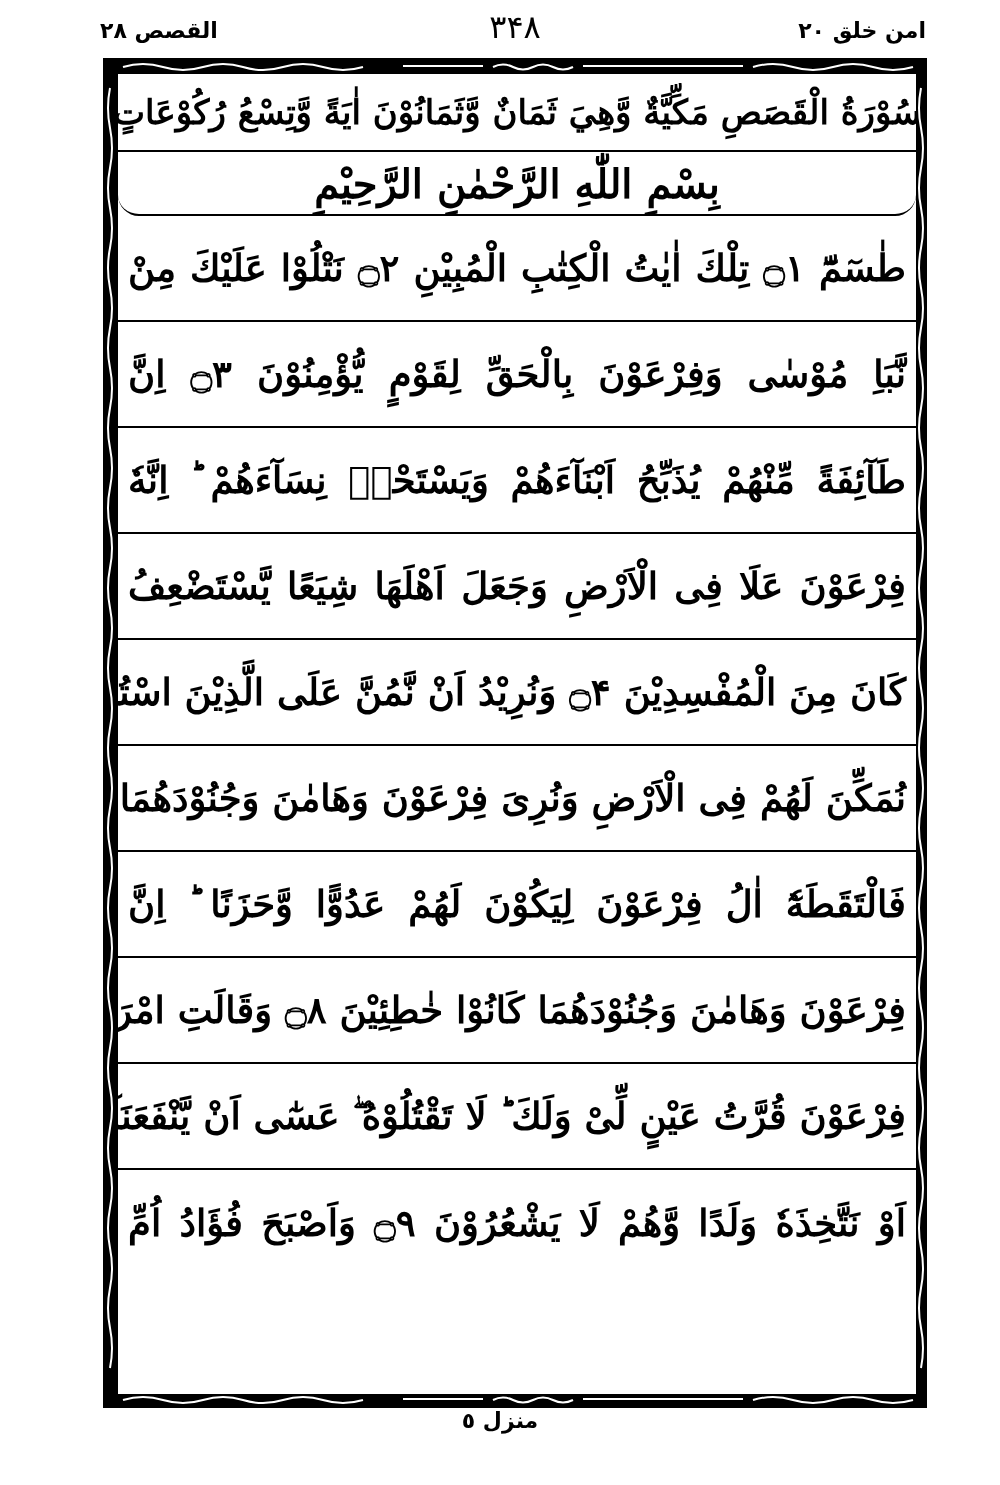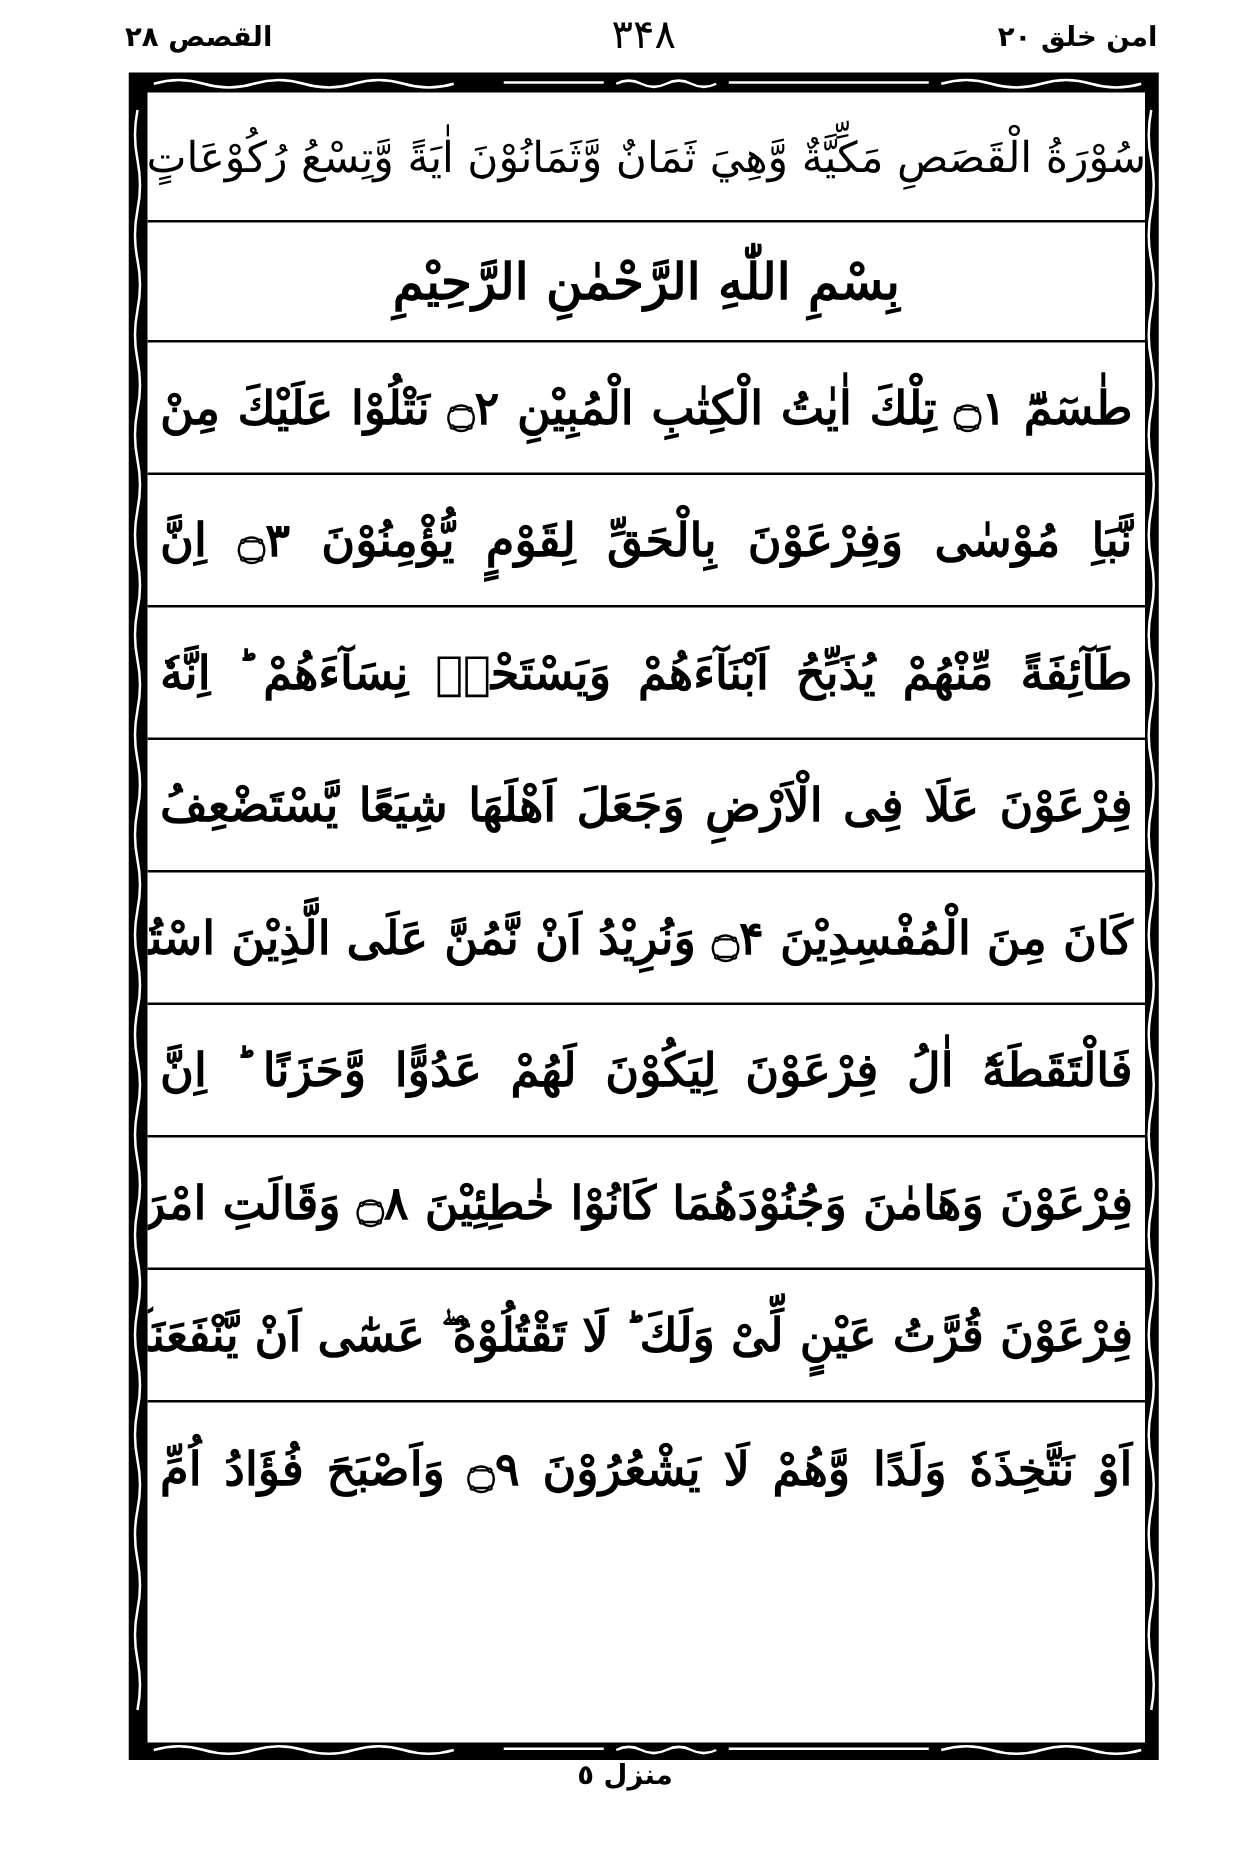--- a/index.html
+++ b/index.html
@@ -77,30 +77,31 @@
       direction: rtl;
       display: flex;
       align-items: center;
       justify-content: center;
       overflow: hidden;
       white-space: nowrap;
       padding: 0 10px;
     }
     .row:last-child { border-bottom: none; }
     .row.title {
-      height: 104px;
+      height: 78px;
       font-size: 34px;
       font-family: "DejaVu Serif", serif;
-      font-weight: normal;
+      font-weight: bold;
     }
     .row.bismillah {
-      height: 96px;
+      height: 64px;
       font-size: 40px;
       font-family: "DejaVu Serif", serif;
       font-weight: bold;
+      border-radius: 21px;
     }
     .row.line {
       height: 106px;
       font-size: 37px;
       font-family: "DejaVu Serif", serif;
       font-weight: bold;
       justify-content: space-between;
       text-align: justify;
       text-align-last: justify;
     }
@@ -160,20 +161,23 @@
     <div class="row line">
         <span class="txt">طَآئِفَةً مِّنْهُمْ يُذَبِّحُ اَبْنَآءَهُمْ وَيَسْتَحْيٖ نِسَآءَهُمْ ؕ اِنَّهٗ</span>
       </div>
     <div class="row line">
         <span class="txt">فِرْعَوْنَ عَلَا فِى الْاَرْضِ وَجَعَلَ اَهْلَهَا شِيَعًا يَّسْتَضْعِفُ</span>
       </div>
     <div class="row line">
         <span class="txt">كَانَ مِنَ الْمُفْسِدِيْنَ ۝۴ وَنُرِيْدُ اَنْ نَّمُنَّ عَلَى الَّذِيْنَ اسْتُضْعِفُوْا</span>
       </div>
     <div class="row line">
+        <span class="txt">نُمَكِّنَ لَهُمْ فِى الْاَرْضِ وَنُرِىَ فِرْعَوْنَ وَهَامٰنَ وَجُنُوْدَهُمَا</span>
+      </div>
+    <div class="row line">
         <span class="txt">فَالْتَقَطَهٗٓ اٰلُ فِرْعَوْنَ لِيَكُوْنَ لَهُمْ عَدُوًّا وَّحَزَنًا ؕ اِنَّ</span>
       </div>
     <div class="row line">
         <span class="txt">فِرْعَوْنَ وَهَامٰنَ وَجُنُوْدَهُمَا كَانُوْا خٰطِئِيْنَ ۝۸ وَقَالَتِ امْرَاَتُ</span>
       </div>
     <div class="row line">
         <span class="txt">فِرْعَوْنَ قُرَّتُ عَيْنٍ لِّىْ وَلَكَ ؕ لَا تَقْتُلُوْهُ ۖ عَسٰٓى اَنْ يَّنْفَعَنَآ</span>
       </div>
     <div class="row line">
         <span class="txt">اَوْ نَتَّخِذَهٗ وَلَدًا وَّهُمْ لَا يَشْعُرُوْنَ ۝۹ وَاَصْبَحَ فُؤَادُ اُمِّ</span>

